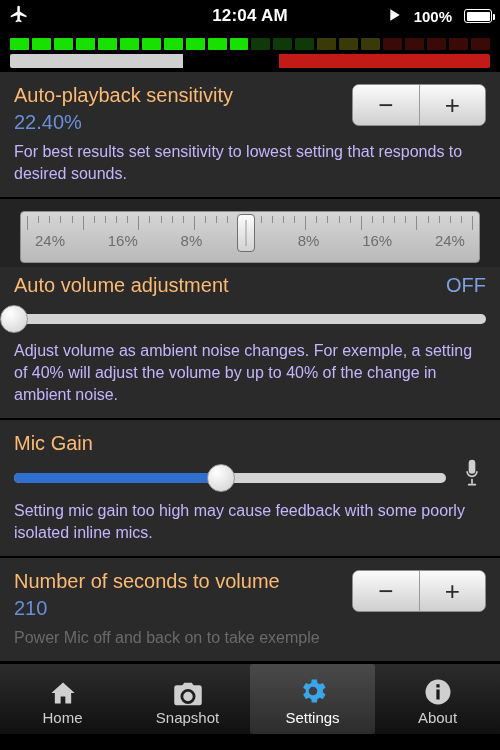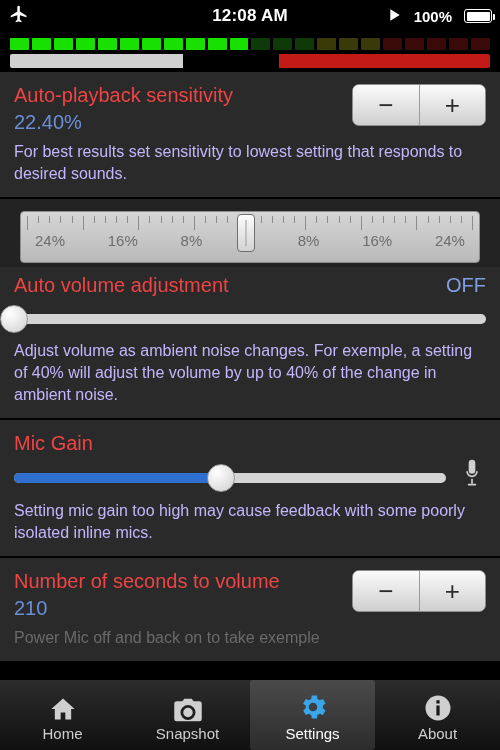--- a/index.html
+++ b/index.html
@@ -108,21 +108,21 @@
     height: 2px;
     background: #000;
   }
   .row {
     display: flex;
     align-items: flex-start;
     justify-content: space-between;
   }
   .title {
     font-size: 20px;
-    color: #ef4444;
+    color: #fdba74;
     line-height: 26px;
   }
   .value {
     font-size: 20px;
     color: #6a8fd8;
     line-height: 26px;
     margin-top: 1px;
   }
   .value.off {
     color: #7f9fe0;
@@ -251,21 +251,21 @@
     background: radial-gradient(circle at 35% 30%, #ffffff, #cfcfcf);
     border: 1px solid #9a9a9a;
     box-sizing: border-box;
   }
   .mic-row { display: flex; align-items: center; gap: 12px; }
   .mic-icon { flex: none; width: 28px; text-align: center; }
 
   
   .tabbar {
     position: absolute;
-    left: 0; right: 0; bottom: 0;
+    left: 0; right: 0; bottom: 16px;
     height: 70px;
     background: linear-gradient(#2c2c2c, #101010);
     border-top: 1px solid #000;
     display: flex;
   }
   .tab {
     flex: 1;
     display: flex;
     flex-direction: column;
     align-items: center;
@@ -297,21 +297,21 @@
 <body>
 
 <div class="statusbar">
   <div class="sb-left">
     <span>
       <svg width="22" height="20" viewBox="0 0 24 24" fill="#ffffff">
           <path d="M21 16v-2l-8-5V3.5a1.5 1.5 0 0 0-3 0V9l-8 5v2l8-2.5V19l-2 1.5V22l3.5-1 3.5 1v-1.5L13 19v-5.5L21 16z"></path>
         </svg>
     </span>
   </div>
-  <div class="sb-center">12:08 AM</div>
+  <div class="sb-center">12:04 AM</div>
   <div class="sb-right">
     <span>
       <svg width="14" height="14" viewBox="0 0 12 12" fill="#ffffff">
           <path d="M2 1l8 5-8 5z"></path>
         </svg>
     </span>
     <span>100%</span>
     <span class="battery">
         <i></i>
       </span>

